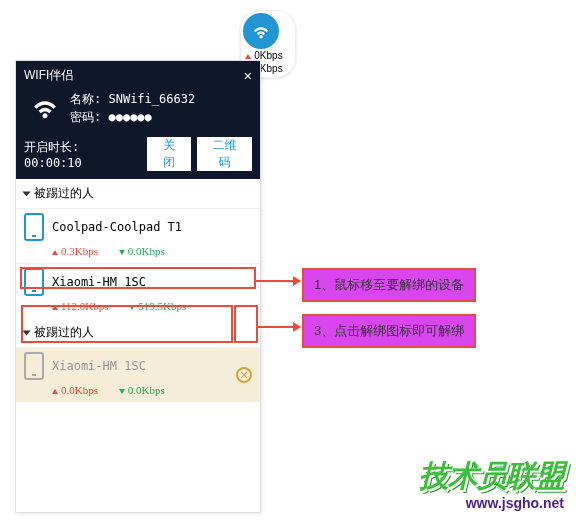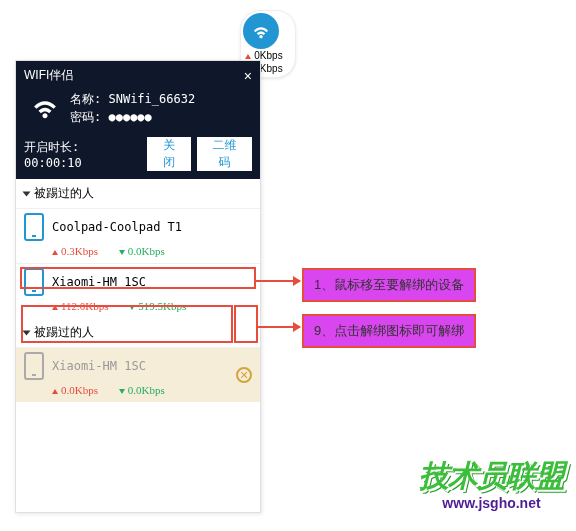--- a/index.html
+++ b/index.html
@@ -54,21 +54,21 @@
 .hl3 { position: absolute; top: 305px; left: 234px; width: 24px; height: 38px; border: 2px solid #e74c3c; pointer-events: none; }
 .callout { position: absolute; border: 2px solid #e74c3c; padding: 6px 10px; font-size: 13px; background: #d946ef; color: #333; }
 .co1 { top: 268px; left: 302px; }
 .co2 { top: 314px; left: 302px; }
 .arrow { position: absolute; height: 2px; background: #e74c3c; }
 .arrow::after { content: ""; position: absolute; right: -1px; top: -4px; width: 0; height: 0; border-left: 8px solid #e74c3c; border-top: 5px solid transparent; border-bottom: 5px solid transparent; }
 .ar1 { top: 280px; left: 256px; width: 44px; }
 .ar2 { top: 326px; left: 258px; width: 42px; }
 
 
-.logo-block { position: absolute; right: 12px; bottom: 20px; text-align: center; }
+.logo-block { position: absolute; right: 12px; bottom: 20px; text-align: right; }
 .logo-text { font-size: 30px; font-weight: 900; font-style: italic; color: #3bbf3b; letter-spacing: -1px; text-shadow: 2px 2px 0 #fff, 3px 3px 0 #2a9c2a; }
 .logo-url { font-size: 14px; color: #4c1d95; font-weight: bold; margin-top: -2px; }
 </style>
 </head>
 <body>
 
 <div class="status-pill">
   <div class="wifi-circle">
     <svg width="22" height="22" viewBox="0 0 24 24">
         <path d="M12 20c1 0 1.8-.8 1.8-1.8S13 16.4 12 16.4s-1.8.8-1.8 1.8S11 20 12 20zm-4.6-5.3l1.7 1.7c.8-.8 1.8-1.2 2.9-1.2s2.1.4 2.9 1.2l1.7-1.7C15 13.1 13.6 12.5 12 12.5s-3 .6-4.6 2.2zm-3.1-3.1l1.7 1.7C8 11.3 10 10.4 12 10.4s4 .9 6 2.9l1.7-1.7C17.1 9 14.6 8 12 8s-5.1 1-7.7 3.6z"></path>
@@ -144,18 +144,18 @@
 
   <div class="whitespace"></div>
 </div>
 
 <div class="hl1"></div>
 <div class="hl2"></div>
 <div class="hl3"></div>
 <div class="arrow ar1"></div>
 <div class="arrow ar2"></div>
 <div class="callout co1">1、鼠标移至要解绑的设备</div>
-<div class="callout co2">9、点击解绑图标即可解绑</div>
+<div class="callout co2">3、点击解绑图标即可解绑</div>
 
 <div class="logo-block">
   <div class="logo-text">技术员联盟</div>
   <div class="logo-url">www.jsgho.net</div>
 </div>
 
 </body></html>

